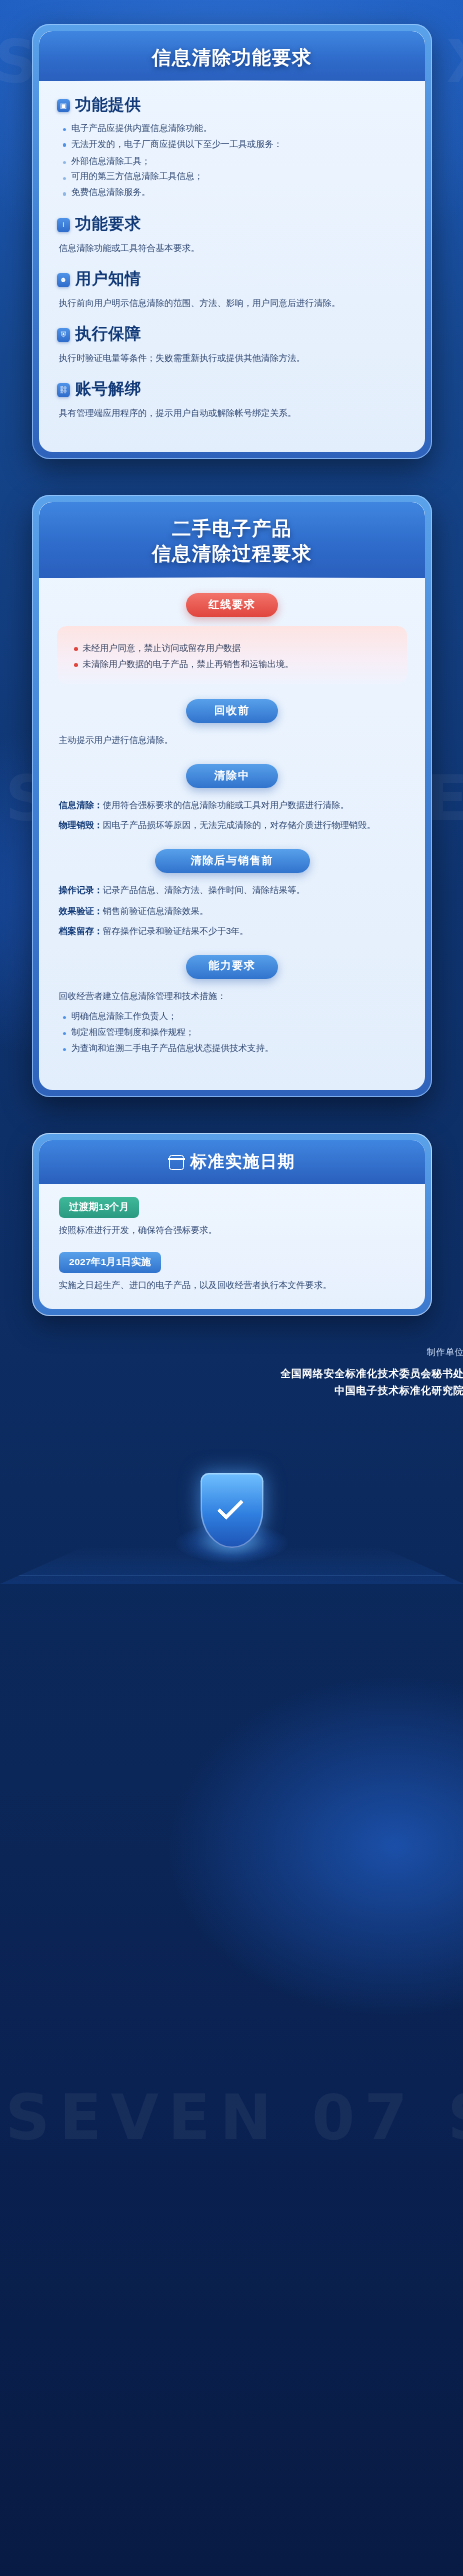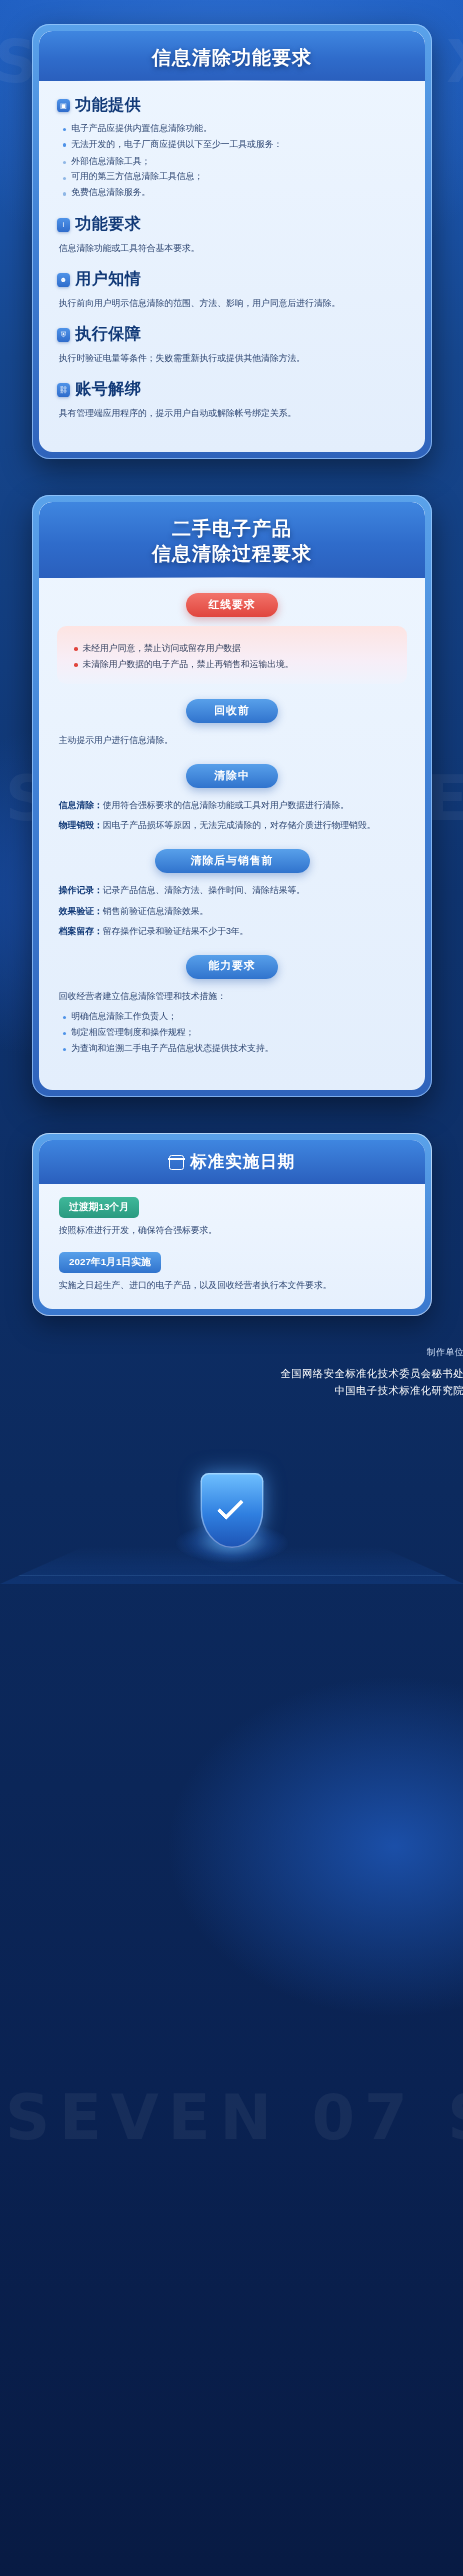--- a/index.html
+++ b/index.html
@@ -241,21 +241,21 @@
   .dateblock { padding: 13.4px 19.6px 0; }
   .dateblock p { font-size: 8.8px; line-height: 1.8; color: #2c4470; }
 
   
   .footer {
     margin-top: 31px;
     text-align: right;
     color: #dce9ff;
   }
   .footer .maker { font-size: 8.8px; opacity: .92; margin-bottom: 5.2px; letter-spacing: 0.5px;}
-  .footer .org { font-size: 10.3px; font-weight: 400; line-height: 1.7; color: #ffffff; letter-spacing: 0.5px; }
+  .footer .org { font-size: 10.3px; font-weight: 700; line-height: 1.7; color: #ffffff; letter-spacing: 0.5px; }
 
   .shield-wrap {
     position: relative;
     margin: 29px auto 0;
     width: 464px;
     height: 155px;
   }
   .grid-floor {
     position: absolute;
     left: 0; right: 0; bottom: 0;

